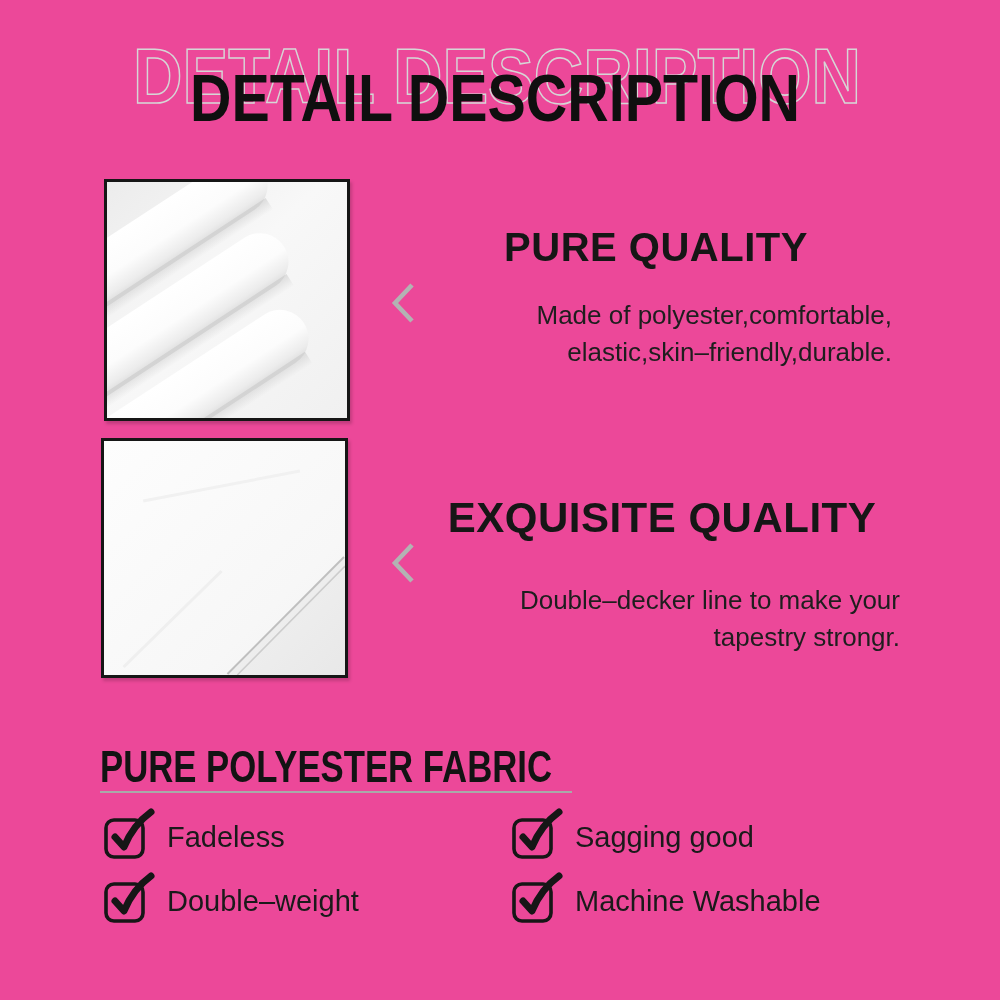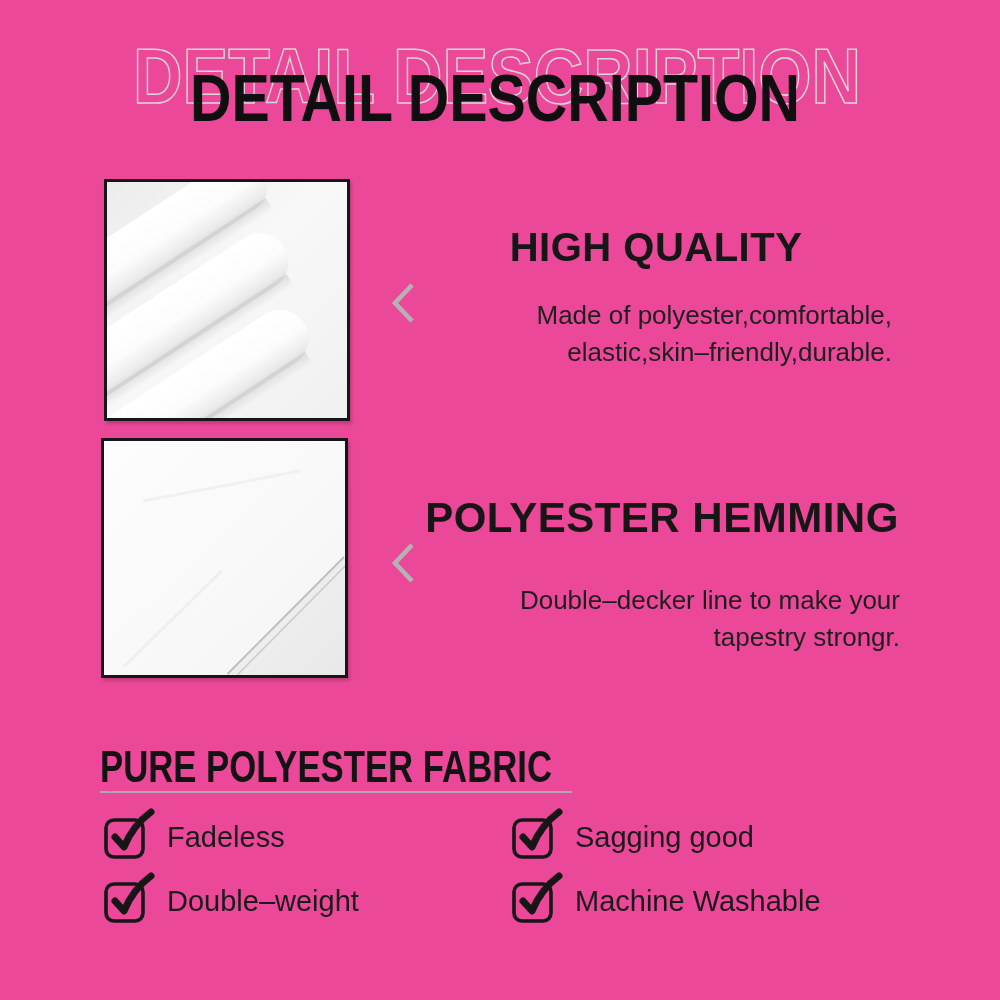--- a/index.html
+++ b/index.html
@@ -119,29 +119,29 @@
   </figure>
 
   <svg class="chev chev-1" width="30" height="46" viewBox="0 0 30 46">
     <polyline points="24,5 7,23 24,41"></polyline>
   </svg>
   <svg class="chev chev-2" width="30" height="46" viewBox="0 0 30 46">
     <polyline points="24,5 7,23 24,41"></polyline>
   </svg>
 
   <section class="info info-1">
-    <h2>HIGH QUALITY</h2>
+    <h2>PURE QUALITY</h2>
     <div class="body">
       <span>Made of polyester,comfortable,</span><br>
       <span>elastic,skin–friendly,durable.</span>
     </div>
   </section>
 
   <section class="info info-2">
-    <h2>POLYESTER HEMMING</h2>
+    <h2>EXQUISITE QUALITY</h2>
     <div class="body">
       <span>Double–decker line to make your</span><br>
       <span>tapestry strongr.</span>
     </div>
   </section>
 
   <svg class="feat-heading-svg" width="480" height="50" viewBox="0 0 480 50">
     <text class="feat-heading-text" x="0" y="38" textLength="452" lengthAdjust="spacingAndGlyphs">PURE POLYESTER FABRIC</text>
   </svg>
   <div class="feat-rule"></div>

